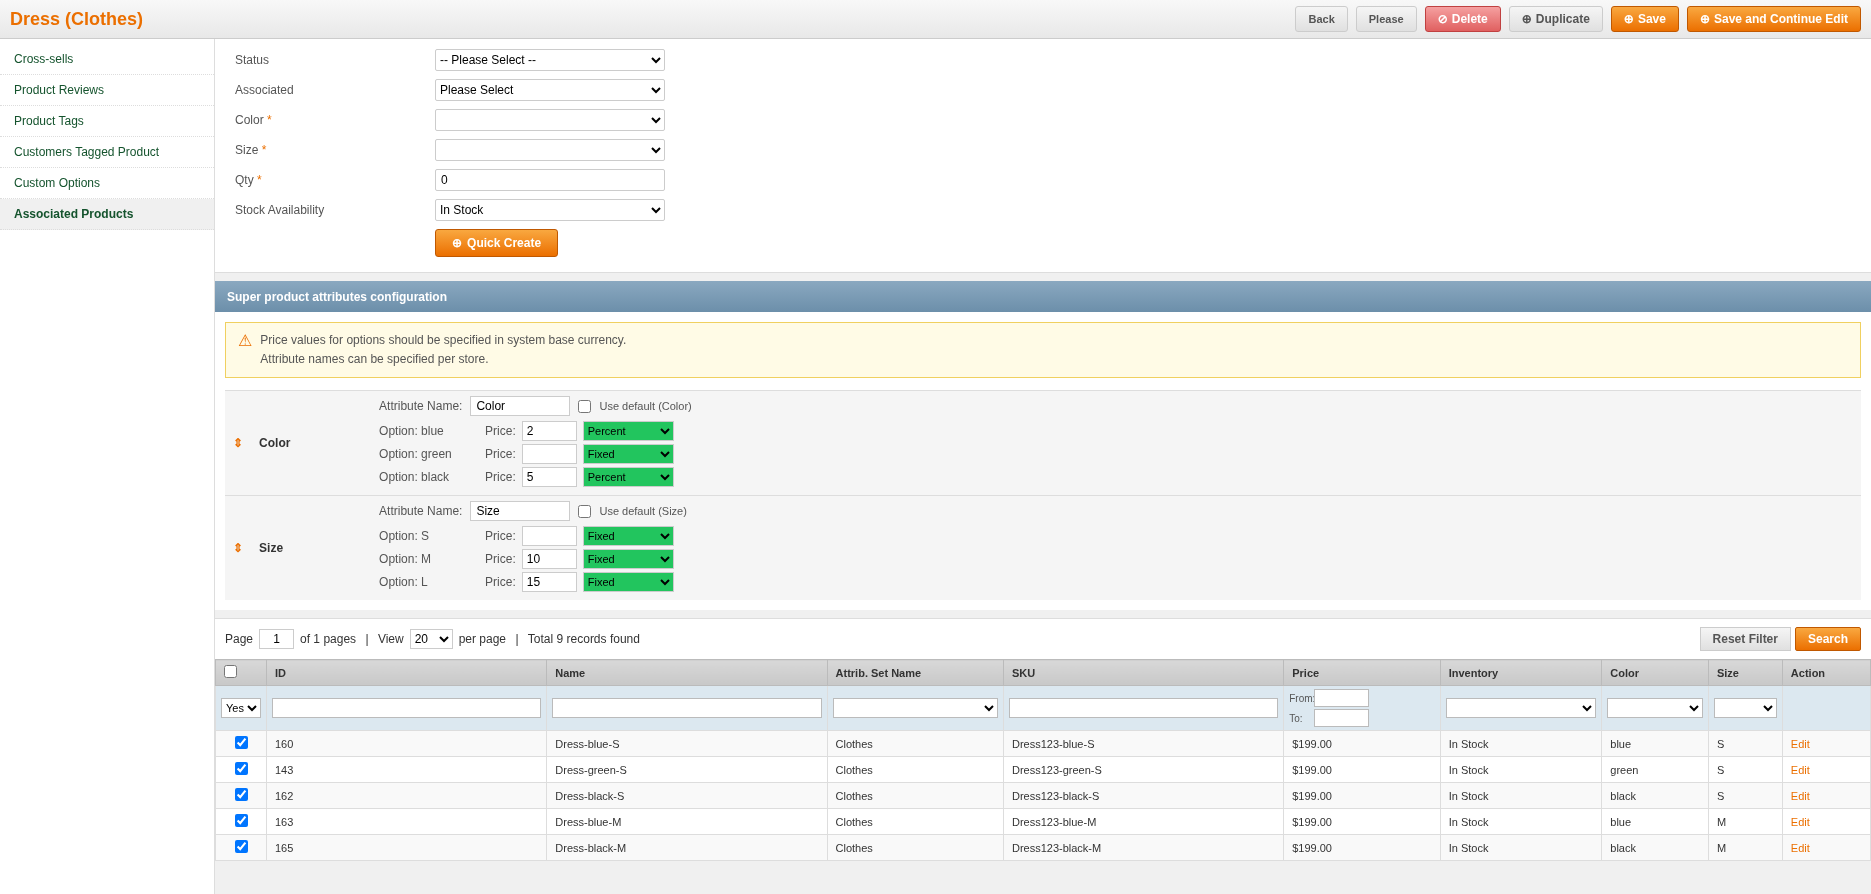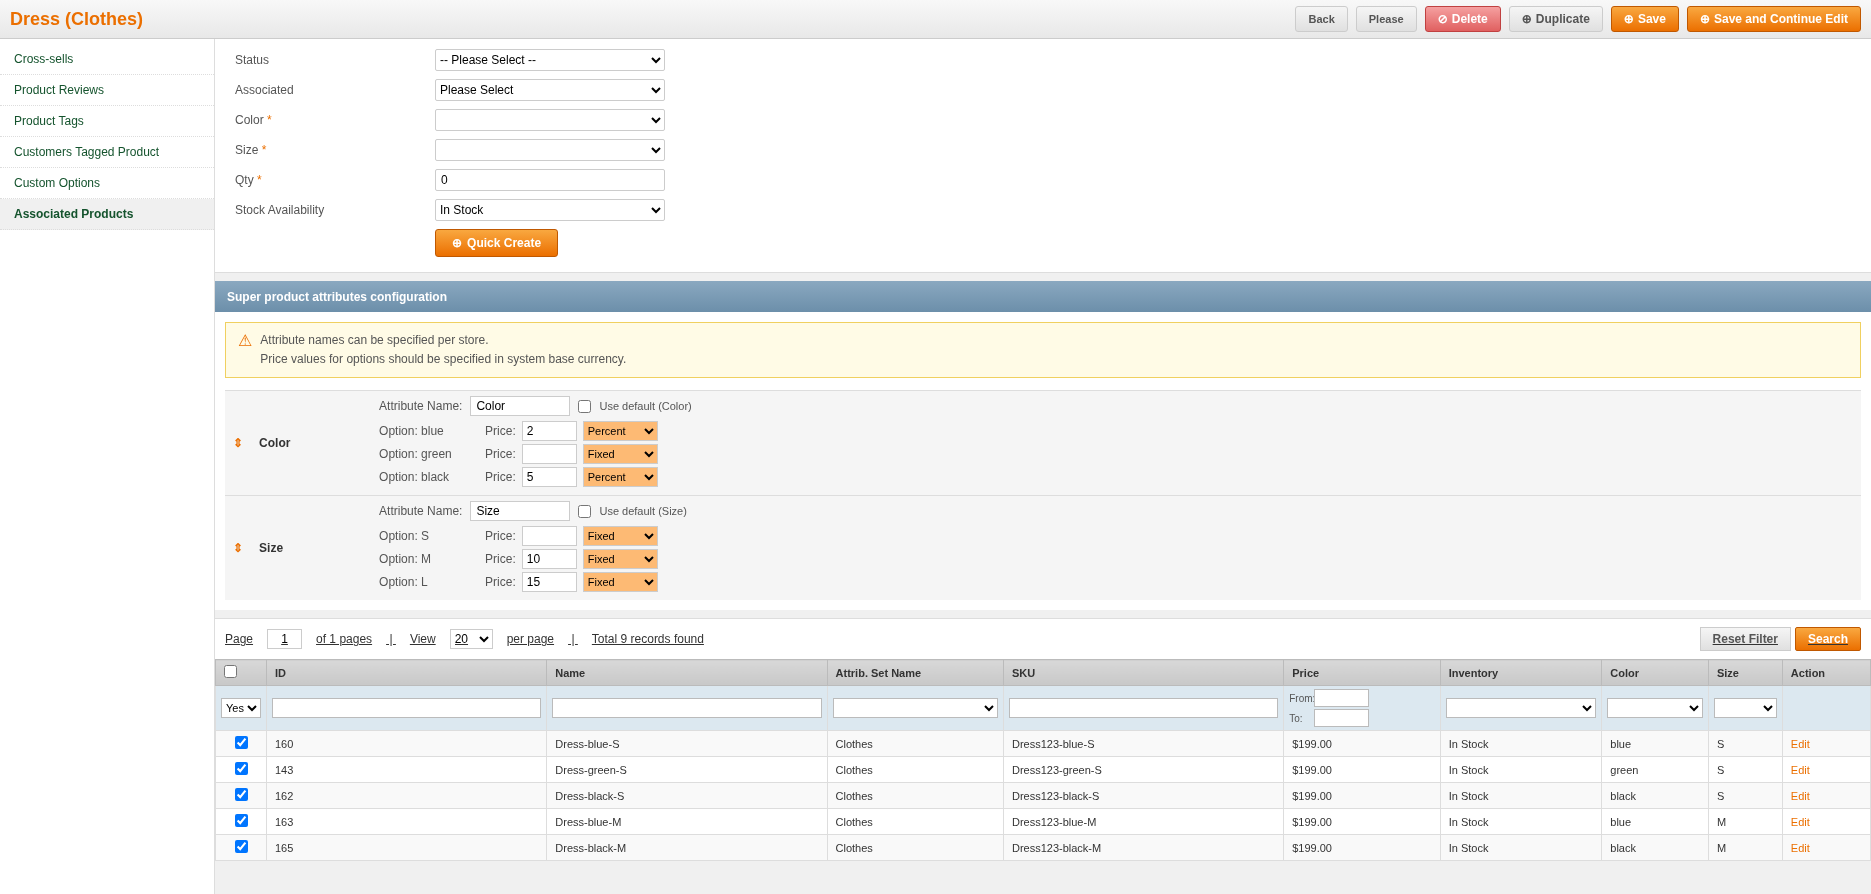--- a/index.html
+++ b/index.html
@@ -203,34 +203,33 @@
       border: 1px solid #ccc;
       padding: 2px 4px;
       width: 55px;
       height: 20px;
       font-size: 12px;
     }
     .price-select {
       border: 1px solid #ccc;
       height: 20px;
       font-size: 11px;
-      background: #fdba74;
-      width: 75px;
+      background: #22c55e;
+      width: 91px;
     }
 
     
     .pagination-bar {
       padding: 8px 10px;
       background: #fff;
       border-top: 1px solid #ddd;
       display: flex;
       align-items: center;
-      gap: 14px;
+      gap: 6px;
       margin-top: 8px;
-      text-decoration: underline;
     }
     .pagination-bar input {
       width: 35px;
       height: 20px;
       border: 1px solid #ccc;
       padding: 2px 4px;
       text-align: center;
     }
     .pagination-bar select {
       height: 20px;
@@ -424,22 +423,22 @@
 
     <div class="config-section">
       <div class="config-header">
         <span>Super product attributes configuration</span>
       </div>
       <div class="config-body">
 
         <div class="notice-box">
           <span class="notice-icon">⚠</span>
           <div class="notice-text">
+            <div>Price values for options should be specified in system base currency.</div>
             <div>Attribute names can be specified per store.</div>
-            <div>Price values for options should be specified in system base currency.</div>
           </div>
         </div>
 
         <table class="attr-table">
           <tbody>
               <tr class="attr-row">
             <td class="attr-move">⇕</td>
             <td class="attr-name">Color</td>
             <td class="attr-config">
               <div class="attr-name-row">

